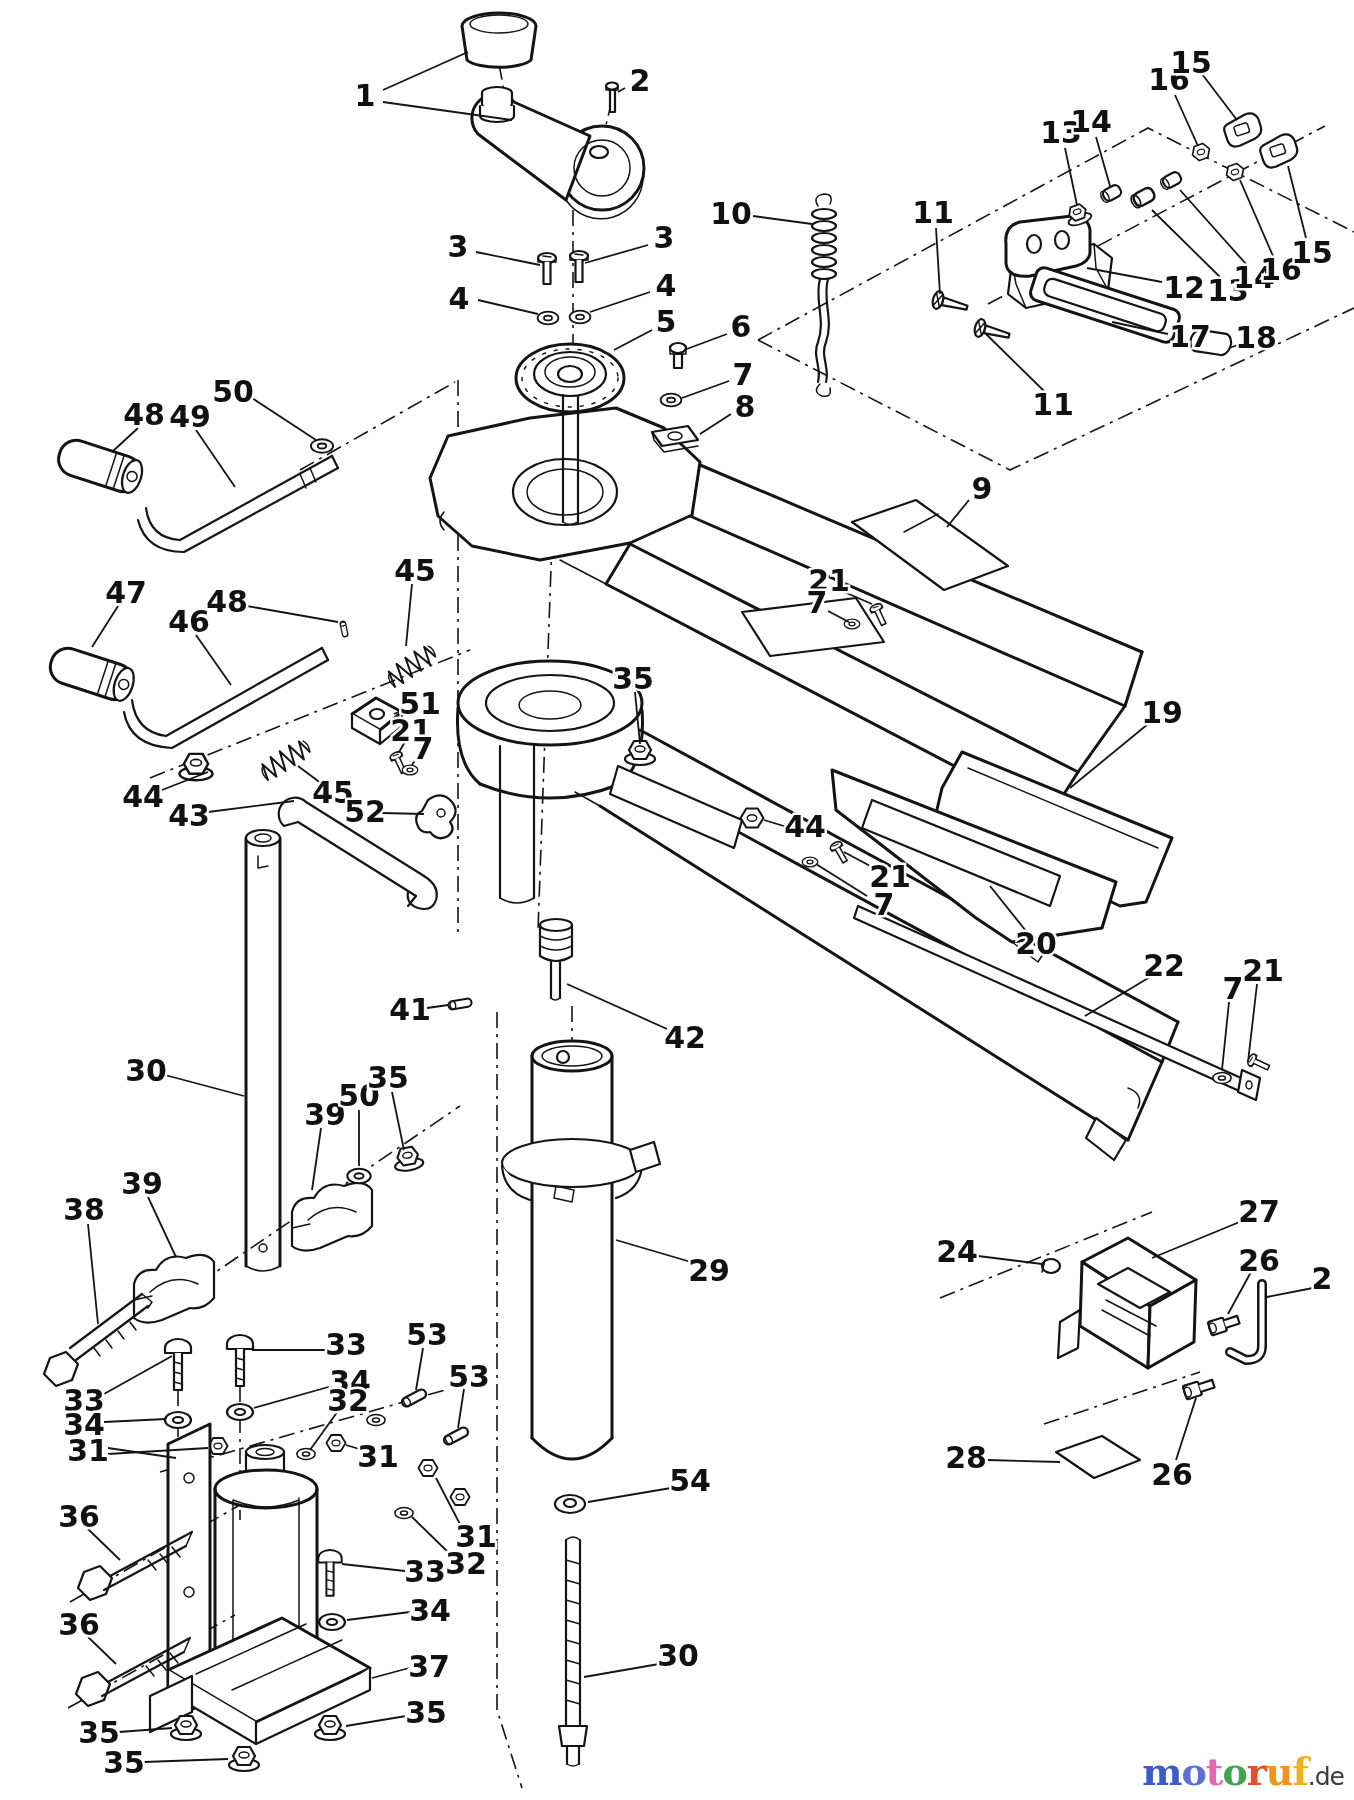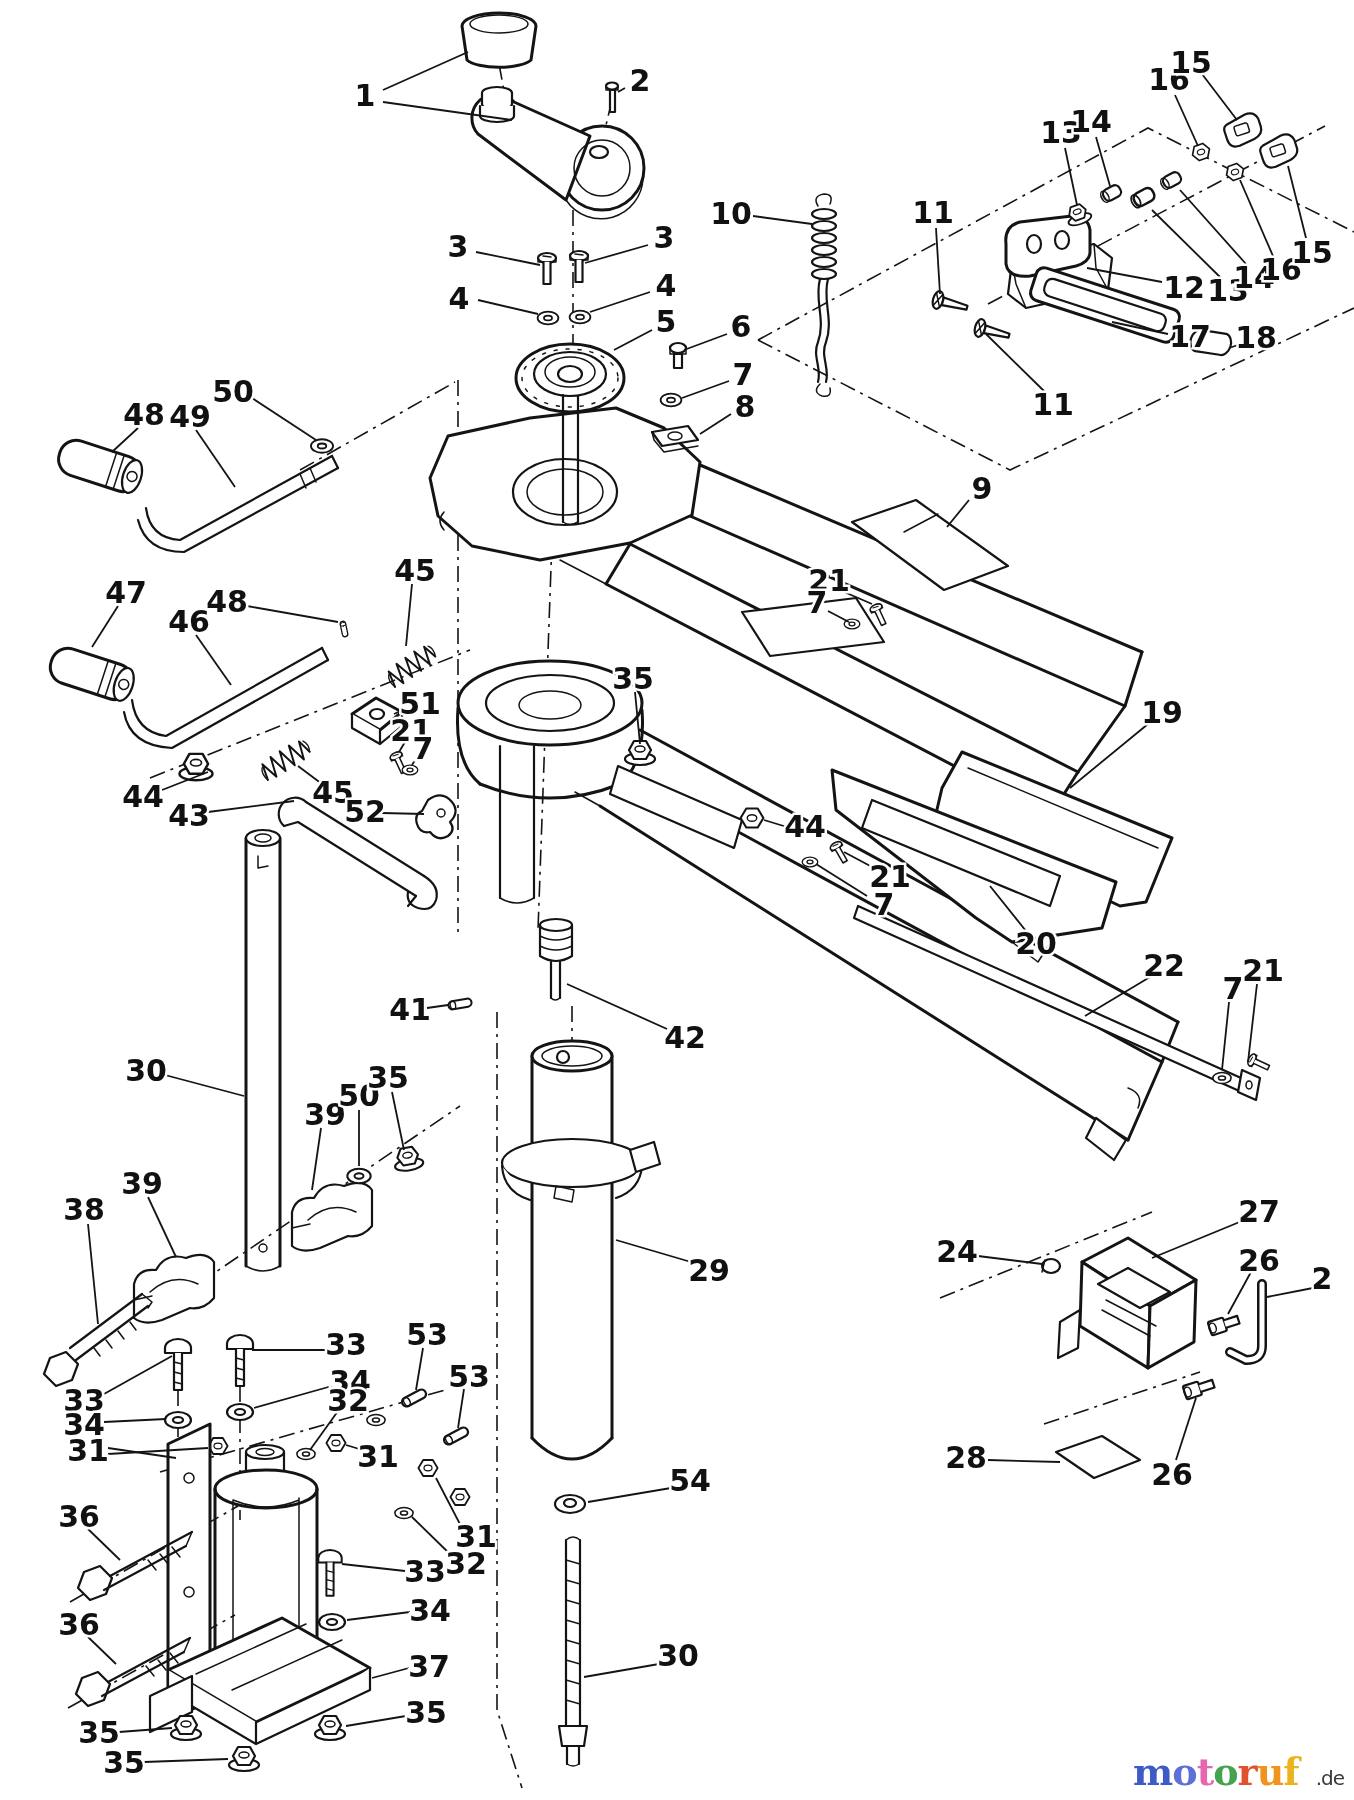--- a/index.html
+++ b/index.html
@@ -12,21 +12,21 @@
   .l2 {fill:none;stroke:#141414;stroke-width:2.2;stroke-linejoin:round;stroke-linecap:round;}
   .t  {fill:none;stroke:#141414;stroke-width:1.5;stroke-linejoin:round;stroke-linecap:round;}
   .d  {fill:none;stroke:#141414;stroke-width:1.6;stroke-dasharray:16 6 3 6;}
   .ko {fill:none;stroke:#141414;stroke-width:10;stroke-linejoin:round;stroke-linecap:round;}
   .ki {fill:none;stroke:#fff;stroke-width:5;stroke-linejoin:round;stroke-linecap:round;}
   .lead{stroke:#141414;stroke-width:1.8;}
   text.callout{font:700 30px "DejaVu Sans",sans-serif;fill:#111;
     paint-order:stroke;stroke:#fff;stroke-width:5;text-anchor:middle;}
   #watermark{position:absolute;right:10px;bottom:6px;font-family:"DejaVu Serif",serif;
     font-weight:700;font-size:38px;letter-spacing:-1px;white-space:nowrap;}
-  #watermark .suffix{font-family:"DejaVu Sans",sans-serif;font-weight:400;font-size:20px;margin-left:17px;}
+  #watermark .suffix{font-family:"DejaVu Sans",sans-serif;font-weight:400;font-size:25px;}
 </style>
 </head>
 <body>
 
 <div id="stage">
 <svg id="diagram" width="1354" height="1800" viewBox="0 0 1354 1800" xmlns="http://www.w3.org/2000/svg">
 
   <defs>
     <g id="sym-washer">
           <ellipse rx="13" ry="8" class="p2"></ellipse>

